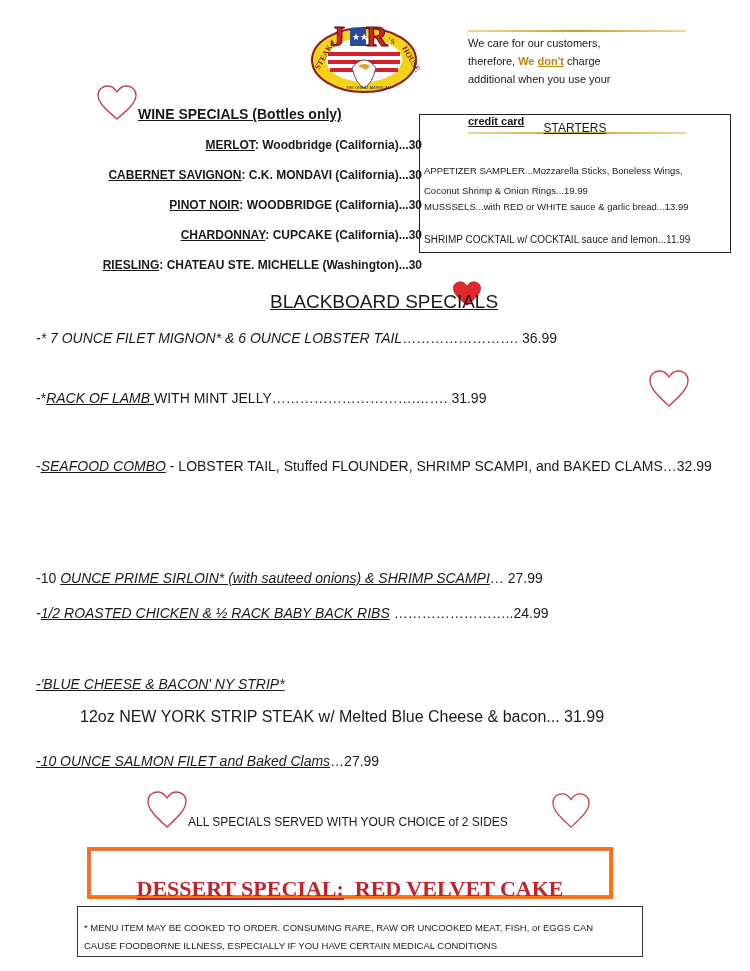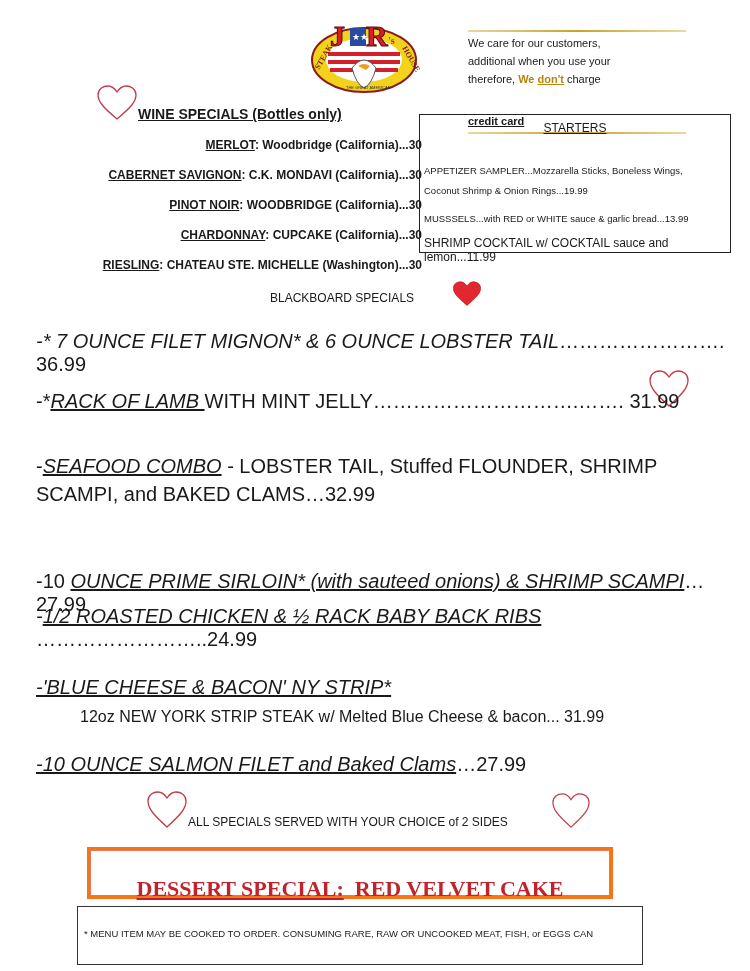--- a/index.html
+++ b/index.html
@@ -22,45 +22,45 @@
     
     .wine-title { left: 138px; top: 106px; font-size: 14px; font-weight: bold; text-decoration: underline; }
     .wine-list { left: 42px; top: 136px; width: 380px; }
     .wine-item { font-size: 12px; font-weight: bold; height: 30px; line-height: 18px; text-align: right; }
     .wine-item .varietal { text-decoration: underline; }
 
     
     .starters { left: 419px; top: 114px; width: 312px; height: 139px; border: 1.5px solid #222; padding: 6px 4px; }
     .starters-title { text-align: center; font-size: 12px; text-decoration: underline; margin-bottom: 26px; }
     .starter-1 { font-size: 9.5px; line-height: 20px; }
-    .starter-2 { font-size: 9.5px; margin-top: 12px; }
-    .starter-3 { font-size: 12px; margin-top: 12px; }
+    .starter-2 { font-size: 9.5px; margin-top: 0; }
+    .starter-3 { font-size: 10px; margin-top: 22px; }
 
     
-    .bb-title { left: 270px; top: 291px; font-size: 12px; }
-    .special { left: 36px; font-size: 20px; font-style: italic; }
+    .bb-title { left: 270px; top: 291px; font-size: 19px; text-decoration: underline; }
+    .special { left: 36px; font-size: 14px; font-style: italic; }
     .special .u { text-decoration: underline; }
     .special .up { font-style: normal; }
     .s1 { top: 330px; }
     .s2 { top: 390px; }
     .s3 { top: 452px; line-height: 28px; width: 680px; }
     .s4 { top: 570px; }
     .s5 { top: 605px; }
     .s6 { top: 676px; }
     .s6-desc { left: 80px; top: 708px; font-size: 16px; }
     .s7 { top: 753px; }
 
     .sides-note { left: 188px; top: 815px; font-size: 12px; }
 
     
     .dessert { left: 87px; top: 847px; width: 526px; height: 52px; border: 3px solid #f97316; box-shadow: inset 0 0 0 1px #e07a4f; text-align: center; padding-top: 26px; font-family: "Liberation Serif", "DejaVu Serif", serif; font-size: 22px; font-weight: bold; color: #c0232c; }
     .dessert .dlabel { text-decoration: underline; }
 
     
-    .disclaimer { left: 77px; top: 906px; width: 566px; height: 59px; border: 1px solid #333; padding: 18px 6px; font-size: 9.5px; line-height: 18px; }
+    .disclaimer { left: 77px; top: 906px; width: 566px; height: 51px; border: 1px solid #333; padding: 12px 6px; font-size: 9.5px; line-height: 18px; }
 
     
     .heart { position: absolute; }
   </style>
 </head>
 <body>
 
 <div class="abs logo">
   <svg width="112" height="86" viewBox="0 0 112 86">
     <ellipse cx="56" cy="52" rx="52" ry="32" fill="#f3d21b" stroke="#8a1a1a" stroke-width="2"></ellipse>
@@ -79,22 +79,22 @@
     <text x="44" y="32" font-size="9" fill="#fff">★★</text>
     <text x="58" y="38" font-family="Liberation Serif, serif" font-size="30" font-weight="bold" fill="#d4202a" stroke="#5a0a0a" stroke-width="1">R</text>
     <text x="80" y="36" font-family="Liberation Serif, serif" font-size="10" font-weight="bold" fill="#d4202a">'s</text>
     <text x="38" y="81" font-size="4" fill="#333">THE GREAT AMERICAN</text>
   </svg>
 </div>
 
 <div class="abs cc-note">
   <div class="cc-rule top"></div>
   <div>We care for our customers,</div>
+  <div><span>therefore, </span><span class="cc-gold">We </span><span class="cc-gold cc-u">don't</span><span> charge</span></div>
   <div>additional when you use your</div>
-  <div><span>therefore, </span><span class="cc-gold">We </span><span class="cc-gold cc-u">don't</span><span> charge</span></div>
   <div class="cc-bold">credit card</div>
   <div class="cc-rule bottom"></div>
 </div>
 
 <svg class="heart" style="left:96px;top:84px" width="42" height="38" viewBox="0 0 42 38">
   <path d="M21 35 C8 24 2 18 2 11 C2 5 7 2 12 2 C16 2 19 5 21 8 C23 5 26 2 30 2 C35 2 40 5 40 11 C40 18 34 24 21 35 Z" fill="none" stroke="#c23b4a" stroke-width="1.3"></path>
 </svg>
 <svg class="heart" style="left:452px;top:280px" width="30" height="28" viewBox="0 0 42 38">
   <path d="M21 35 C8 24 2 18 2 11 C2 5 7 2 12 2 C16 2 19 5 21 8 C23 5 26 2 30 2 C35 2 40 5 40 11 C40 18 34 24 21 35 Z" fill="#e0282e" stroke="#b81c22" stroke-width="1"></path>
 </svg>
@@ -143,13 +143,14 @@
 <div class="abs s6-desc">12oz NEW YORK STRIP STEAK w/ Melted Blue Cheese &amp; bacon... 31.99</div>
 
 <div class="abs special s7"><span class="u">-10 OUNCE SALMON FILET and Baked Clams</span><span class="up">…27.99</span></div>
 
 <div class="abs sides-note">ALL SPECIALS SERVED WITH YOUR CHOICE of 2 SIDES</div>
 
 <div class="abs dessert"><span class="dlabel">DESSERT SPECIAL:</span><span style="white-space:pre">  RED VELVET CAKE</span></div>
 
 <div class="abs disclaimer">
   <div>* MENU ITEM MAY BE COOKED TO ORDER. CONSUMING RARE, RAW OR UNCOOKED MEAT, FISH, or EGGS CAN</div>
+  <div>CAUSE FOODBORNE ILLNESS, ESPECIALLY IF YOU HAVE CERTAIN MEDICAL CONDITIONS</div>
 </div>
 
 </body></html>

